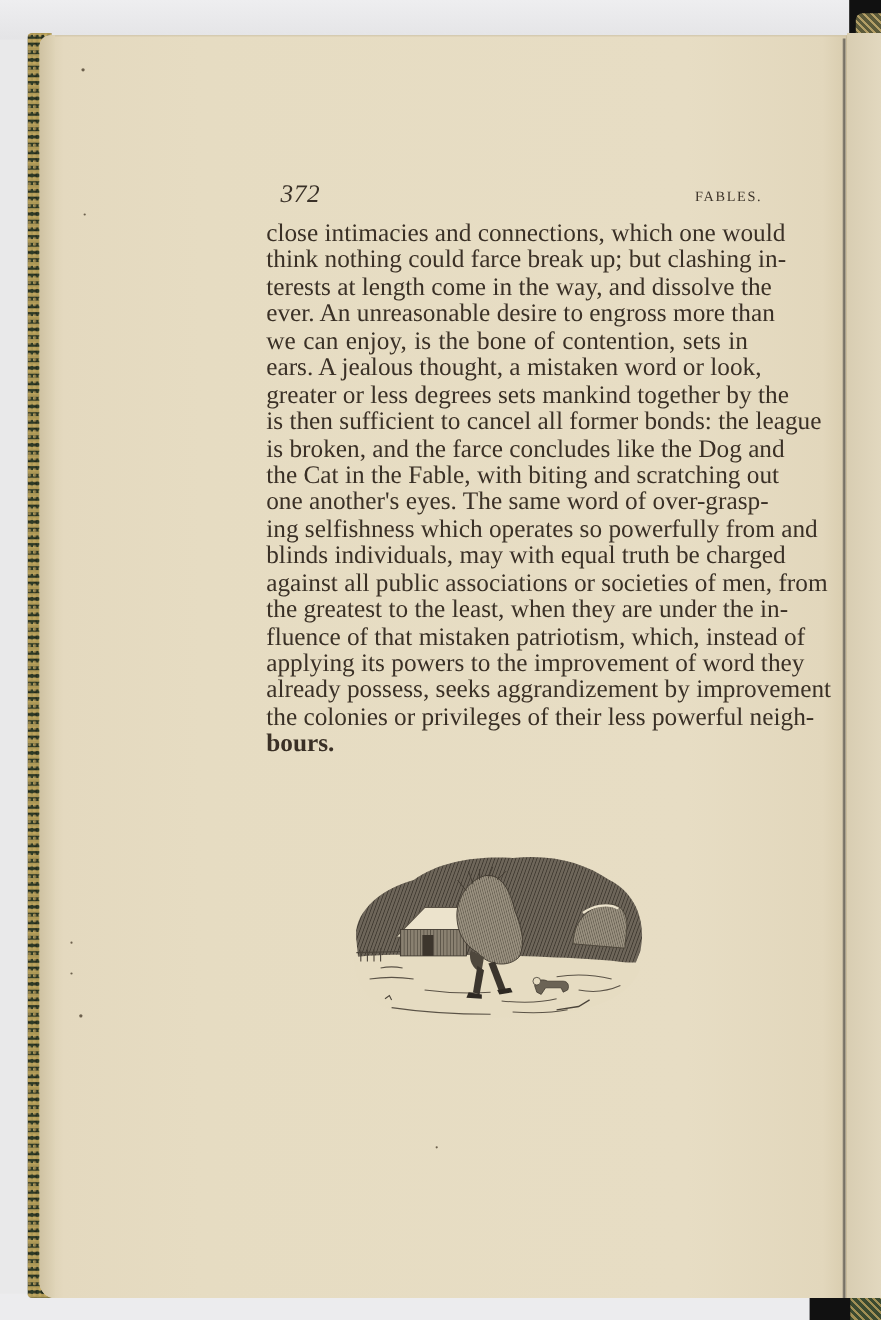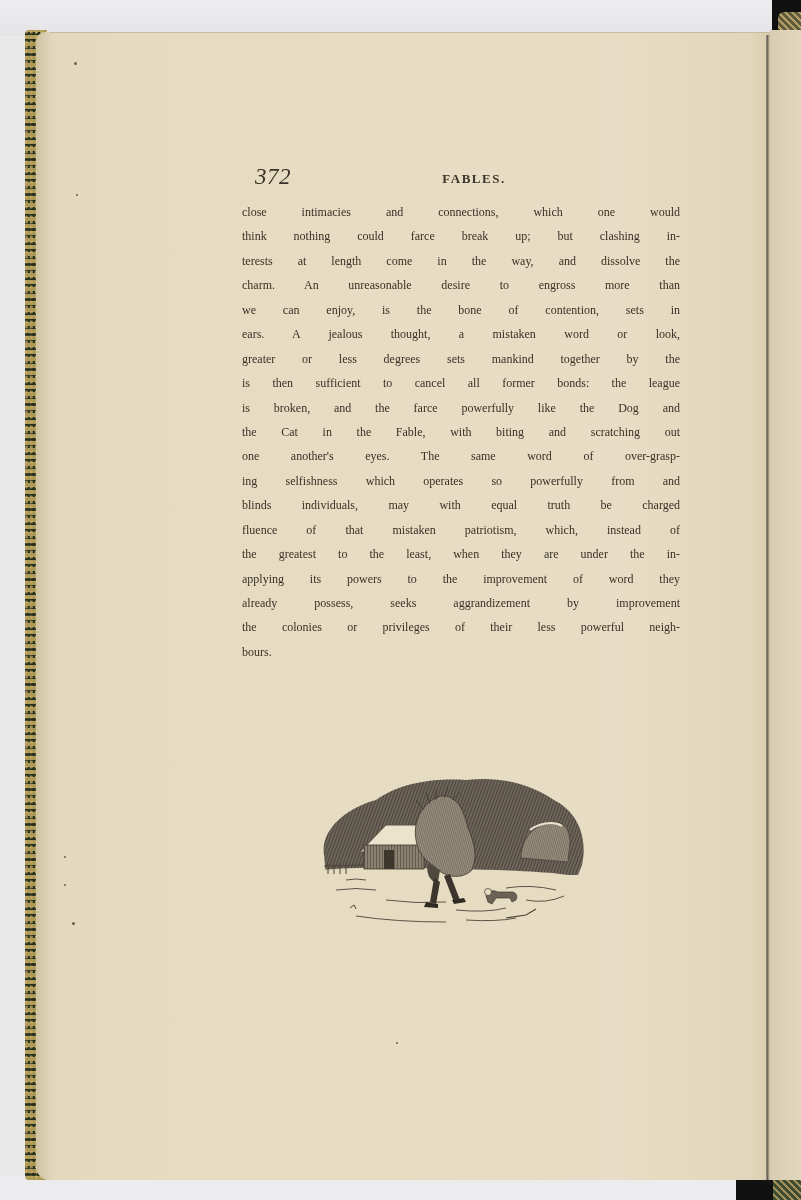--- a/index.html
+++ b/index.html
@@ -74,36 +74,37 @@
     
     .running-head {
       position: absolute; left: 242px; top: 164px; width: 438px; height: 30px; margin-left: 13px;
     }
     .page-number {
       position: absolute; left: 0; top: 0;
       font-size: 23px; color: #3a3128; letter-spacing: 0.5px;
       font-style: italic;
     }
     .running-title {
-      position: absolute; left: 0; width: 438px; top: 7px; text-align: center;
-      font-size: 13px; font-weight: bold; letter-spacing: 1.5px; color: #3d342a;
+      position: absolute; left: 0; width: 438px; top: 7px; text-align: right;
+      font-size: 13px; font-weight: normal; letter-spacing: 1.5px; color: #3d342a;
     }
     .body-text {
       position: absolute; left: 242px; top: 200px; width: 438px;
-      font-size: 12px; line-height: 24.45px; color: #3a3026;
+      font-size: 23px; line-height: 24.45px; color: #3a3026;
     }
     .line {
       display: block;
       text-align: justify;
       text-align-last: justify;
       white-space: nowrap;
       height: 24.45px;
     }
     .line.last {
       text-align-last: left;
+      font-weight: bold;
     }
 
     
     .engraving {
       position: absolute; left: 316px; top: 770px; width: 272px; height: 160px;
     }
 
     .speck {
       position: absolute; background: #6b5f4c; border-radius: 50%;
     }
@@ -138,32 +139,33 @@
 
 <div class="running-head">
   <span class="page-number">372</span>
   <span class="running-title">FABLES.</span>
 </div>
 
 <div class="body-text">
   <span class="line">close intimacies and connections, which one would</span>
   <span class="line">think nothing could farce break up; but clashing in-</span>
   <span class="line">terests at length come in the way, and dissolve the</span>
-  <span class="line">charm.   An unreasonable desire to engross more than</span>
+  <span class="line">ever.   An unreasonable desire to engross more than</span>
   <span class="line">we can enjoy, is the bone of contention, sets in</span>
   <span class="line">ears.   A jealous thought, a mistaken word or look,</span>
   <span class="line">greater or less degrees sets mankind together by the</span>
   <span class="line">is then sufficient to cancel all former bonds: the league</span>
-  <span class="line">is broken, and the farce powerfully like the Dog and</span>
+  <span class="line">is broken, and the farce concludes like the Dog and</span>
   <span class="line">the Cat in the Fable, with biting and scratching out</span>
   <span class="line">one another's eyes.   The same word of over-grasp-</span>
   <span class="line">ing selfishness which operates so powerfully from and</span>
   <span class="line">blinds individuals, may with equal truth be charged</span>
+  <span class="line">against all public associations or societies of men, from</span>
+  <span class="line">the greatest to the least, when they are under the in-</span>
   <span class="line">fluence of that mistaken patriotism, which, instead of</span>
-  <span class="line">the greatest to the least, when they are under the in-</span>
   <span class="line">applying its powers to the improvement of word they</span>
   <span class="line">already possess, seeks aggrandizement by improvement</span>
   <span class="line">the colonies or privileges of their less powerful neigh-</span>
   <span class="line last">bours.</span>
 </div>
 
 <div class="engraving">
   <svg width="272" height="160" viewBox="0 0 272 160">
     <defs>
       <pattern id="hatch" width="3" height="3" patternUnits="userSpaceOnUse" patternTransform="rotate(20)">

